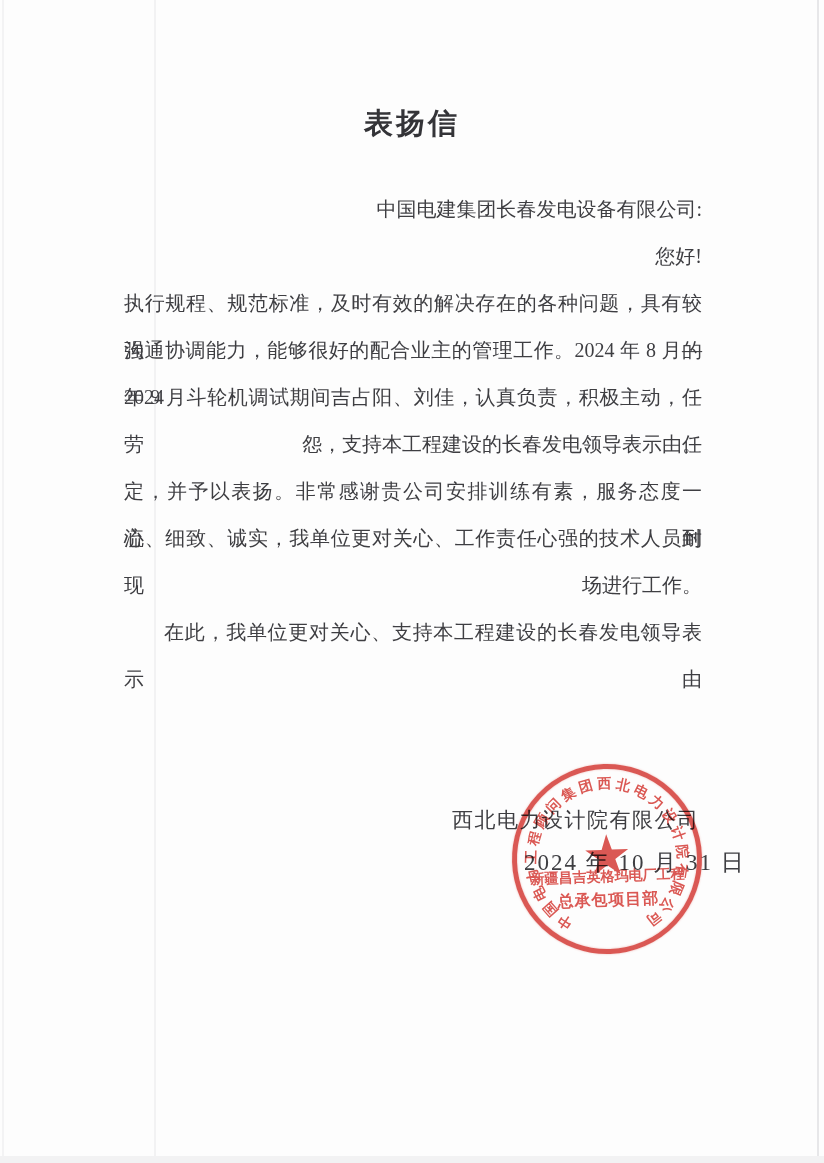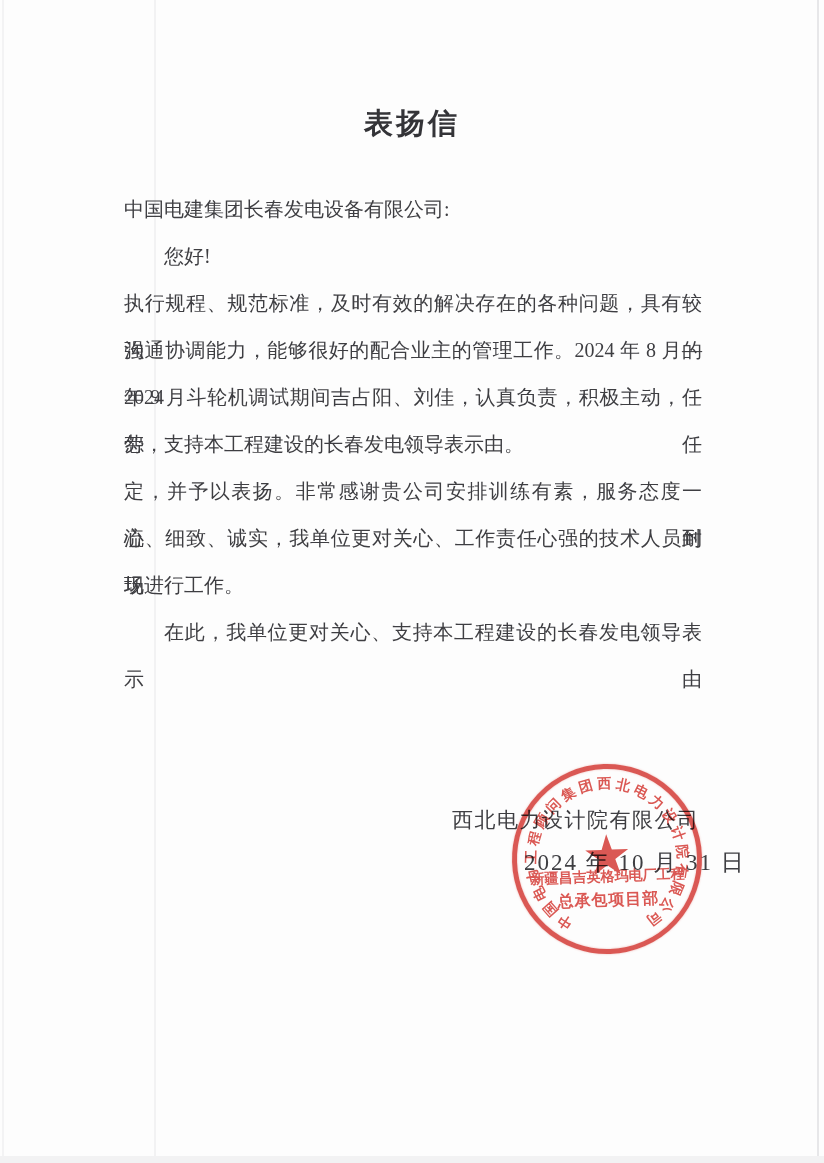--- a/index.html
+++ b/index.html
@@ -22,21 +22,21 @@
     position:absolute;top:104px;left:0;width:824px;
     text-align:center;font-size:29px;font-weight:bold;
     letter-spacing:3px;color:#343438;
   }
   .body-text{
     position:absolute;top:186px;left:124px;width:578px;
     color:#3e3e42;font-size:20px;
   }
   .line{
     height:47px;line-height:47px;white-space:nowrap;
-    text-align:left;
+    text-align:right;
   }
   .line.fill{white-space:normal;text-align:justify;text-align-last:justify;}
   .line.ind{text-indent:40px;}
 
   .signature{
     position:absolute;top:806px;left:452px;
     font-size:21px;letter-spacing:1.5px;color:#3e3e42;z-index:2;
   }
   .date{
     position:absolute;top:847px;left:524px;

